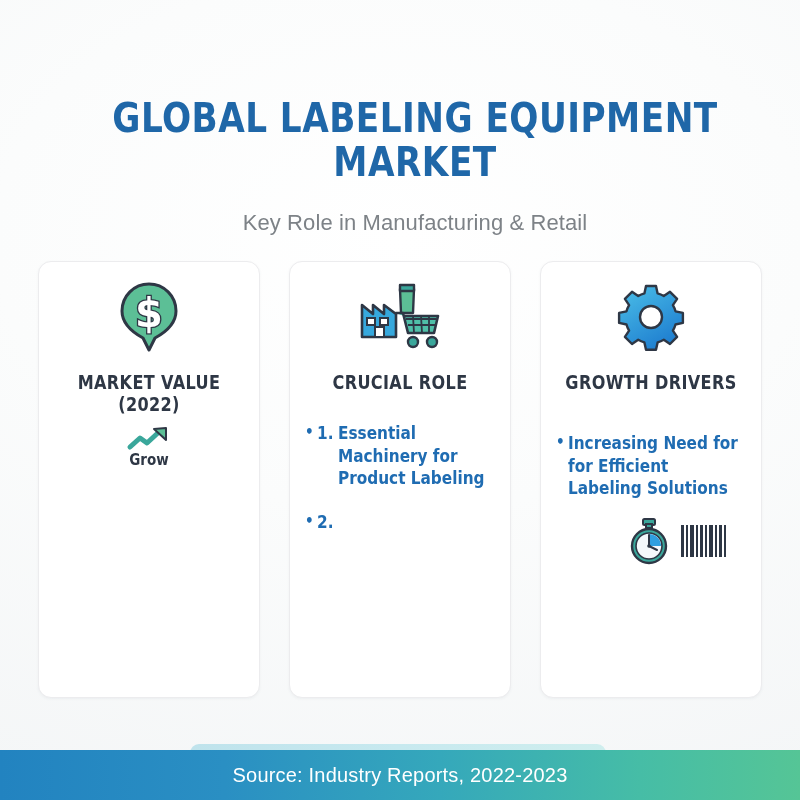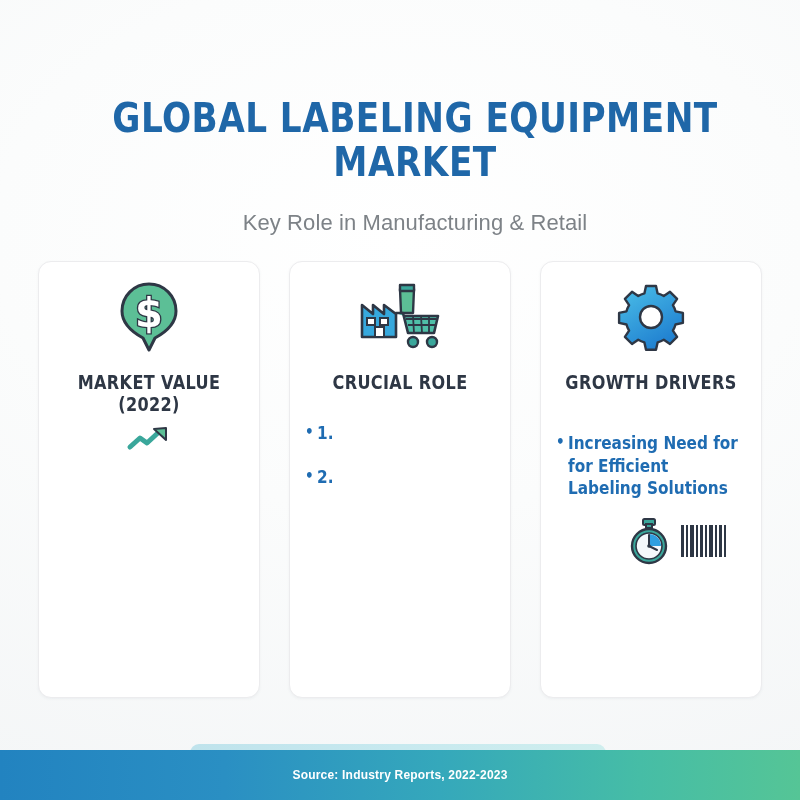--- a/index.html
+++ b/index.html
@@ -213,24 +213,23 @@
     width: 800px;
     height: 50px;
     background: linear-gradient(90deg, #2283c0 0%, #2a8fc3 28%, #35a8bb 55%, #46bda6 80%, #55c596 100%);
     z-index: 3;
     display: flex;
     align-items: center;
     justify-content: center;
   }
   .footer-text {
     font-family: "Liberation Sans", sans-serif;
-    font-size: 12px;
+    font-size: 20px;
     color: #ffffff;
     letter-spacing: 0.2px;
-    font-weight: bold;
   }
 </style>
 </head>
 <body>
 
 <div class="poster">
 
   <div class="header">
     <h1 class="title">GLOBAL LABELING EQUIPMENT MARKET</h1>
     <p class="subtitle">Key Role in Manufacturing &amp; Retail</p>
@@ -246,20 +245,21 @@
         </svg>
       </div>
       <h2 class="card-heading"><span>MARKET VALUE</span><span class="card-subheading">(2022)</span></h2>
 
 
       <div class="grow-mark">
         <svg width="46" height="26" viewBox="0 0 46 26" aria-hidden="true">
           <path d="M4 22 L14 13 L21 18 L34 6" fill="none" stroke="#3aa79b" stroke-width="5" stroke-linecap="round" stroke-linejoin="round"></path>
           <path d="M40 3 L40 15 L28 4 Z" fill="#5cbf96" stroke="#2e3745" stroke-width="2" stroke-linejoin="round"></path>
         </svg>
+        <span class="grow-label">Grow</span>
       </div>
     </div>
 
     <div class="card">
       <div class="card-icon">
         <svg width="88" height="68" viewBox="0 0 88 68" aria-hidden="true">
           <path d="M44 6 L58 6 L57 30 L45 30 Z" fill="#5cbf96" stroke="#2e3745" stroke-width="2.4" stroke-linejoin="round"></path>
           <path d="M44 2 L58 2 L58 8 L44 8 Z" fill="#3aa79b" stroke="#2e3745" stroke-width="2.4" stroke-linejoin="round"></path>
           <path d="M6 54 L6 22 L17 31 L17 22 L28 31 L28 22 L40 31 L40 54 Z" fill="#36a8dd" stroke="#2e3745" stroke-width="2.6" stroke-linejoin="round"></path>
           <rect x="11" y="35" width="8" height="7" fill="#ffffff" stroke="#2e3745" stroke-width="2"></rect>
@@ -270,20 +270,21 @@
           <circle cx="57" cy="59" r="5" fill="#3aa79b" stroke="#2e3745" stroke-width="2.4"></circle>
           <circle cx="76" cy="59" r="5" fill="#3aa79b" stroke="#2e3745" stroke-width="2.4"></circle>
         </svg>
       </div>
       <h2 class="card-heading">CRUCIAL ROLE</h2>
 
       <ul class="bullets">
         <li class="bullet-item">
           <span class="bullet-dot">•</span>
           <span class="bullet-num">1.</span>
+          <span class="bullet-text">Essential Machinery for Product Labeling</span>
         </li>
         <li class="bullet-item">
           <span class="bullet-dot">•</span>
           <span class="bullet-num">2.</span>
         </li>
       </ul>
     </div>
 
     <div class="card">
       <div class="card-icon">

